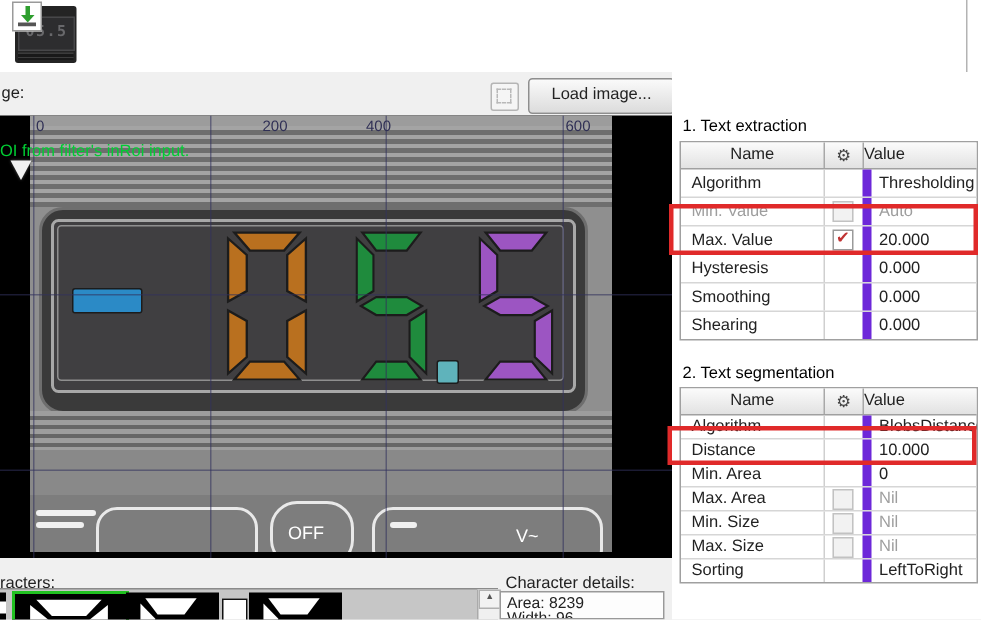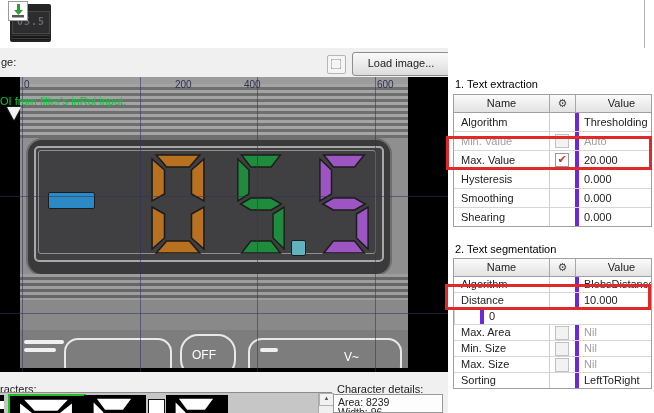--- a/index.html
+++ b/index.html
@@ -27,23 +27,23 @@
 
   
   .right-panel{left:448px;top:48px;width:206px;height:365px;background:#fff;}
   .sec-title{position:absolute;color:#000;}
   .ptable{position:absolute;width:197px;border:1px solid #a0a0a0;background:#fff;}
   .prow{display:flex;border-bottom:1px solid #d6d6d6;}
   .prow:last-child{border-bottom:none;}
   .phead{background:linear-gradient(#fbfbfb,#e2e2e2);border-bottom:1px solid #a0a0a0;}
   .c-name{width:95px;overflow:hidden;white-space:nowrap;padding-left:7px;box-sizing:border-box;}
   .c-gear{width:25px;border-left:1px solid #cfcfcf;text-align:center;position:relative;}
-  .c-val{flex:1;border-left:4px solid #6d28d9;padding-left:5px;overflow:hidden;white-space:nowrap;}
+  .c-val{flex:1;border-left:6px solid #6d28d9;padding-left:5px;overflow:hidden;white-space:nowrap;}
   .phead .c-name{text-align:center;padding-left:0;}
-  .phead .c-val{text-align:center;padding-left:16px;}
+  .phead .c-val{padding-left:0;}
   .phead .c-gear,.phead .c-val{border-left:1px solid #a8a8a8;}
   .t1 .prow{height:18px;line-height:18px;}
   .t2 .prow{height:15px;line-height:15px;}
   .ptable .phead{height:17px !important;line-height:17px !important;}
   .gear-glyph{font-family:"DejaVu Sans",sans-serif;color:#444;}
   .dis{color:#9e9e9e;}
   .cb{position:absolute;left:5px;top:50%;margin-top:-7px;width:12px;height:12px;background:#fff;
       border:1px solid #9a9a9a;line-height:12px;text-align:center;}
   .cb.off{background:#f2f2f2;border-color:#c2c2c2;}
   .cb .ck{color:#c03434;font-family:"DejaVu Sans",sans-serif;font-size:11px;position:relative;top:-1px;}
@@ -231,20 +231,21 @@
     <div class="c-name">Algorithm</div>
     <div class="c-gear"></div>
     <div class="c-val">BlobsDistance</div>
   </div>
   <div class="prow">
     <div class="c-name">Distance</div>
     <div class="c-gear"></div>
     <div class="c-val">10.000</div>
   </div>
   <div class="prow">
+    <div class="c-name">Min. Area</div>
     <div class="c-gear"></div>
     <div class="c-val">0</div>
   </div>
   <div class="prow">
     <div class="c-name">Max. Area</div>
     <div class="c-gear">
         <span class="cb off"></span>
       </div>
     <div class="c-val dis">Nil</div>
   </div>

